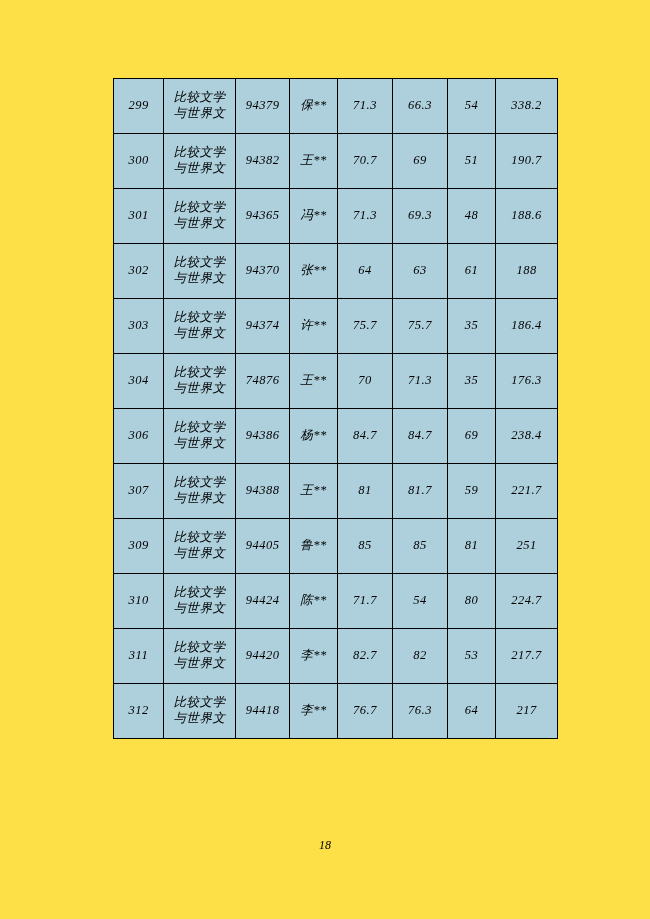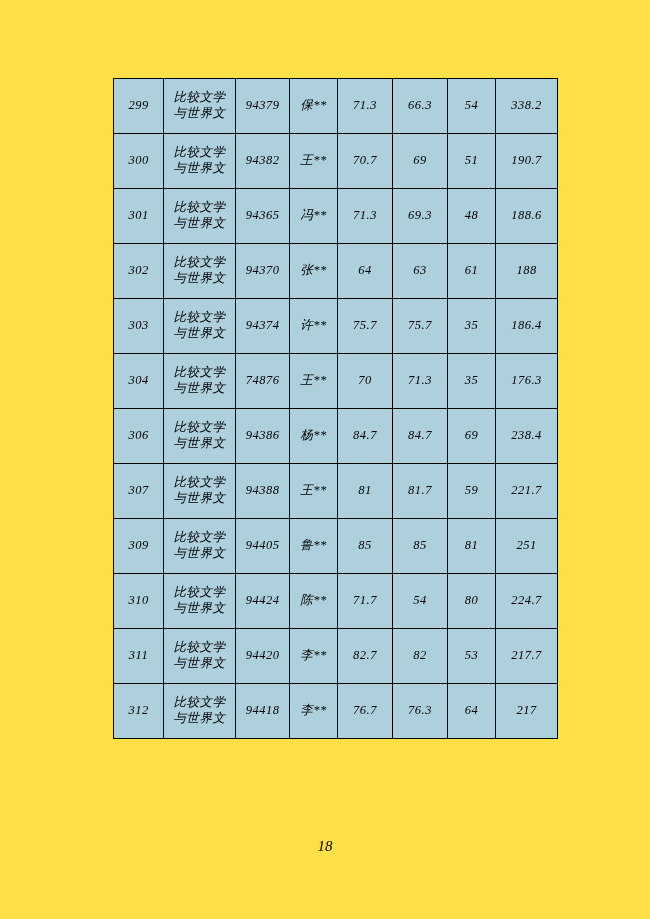--- a/index.html
+++ b/index.html
@@ -70,21 +70,21 @@
   td.name {
     letter-spacing: 0.5px;
   }
   .page-number {
     position: absolute;
     left: 0;
     top: 838px;
     width: 650px;
     text-align: center;
     font-family: "Liberation Serif", serif;
-    font-size: 15px;
+    font-size: 12px;
     color: #000000;
   }
 </style>
 </head>
 <body>
 
 <div class="page">
 
   <div class="table-wrap">
     <table class="score-table">

